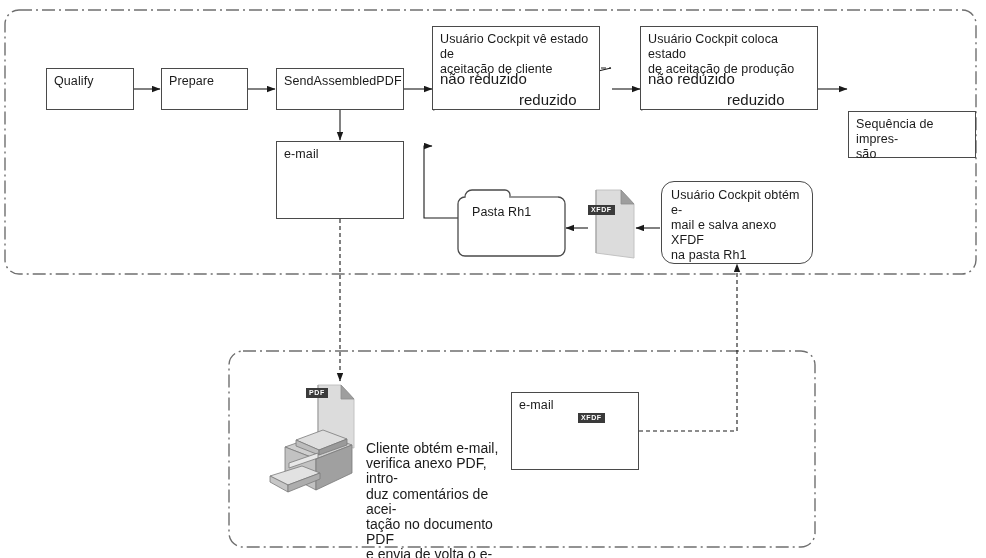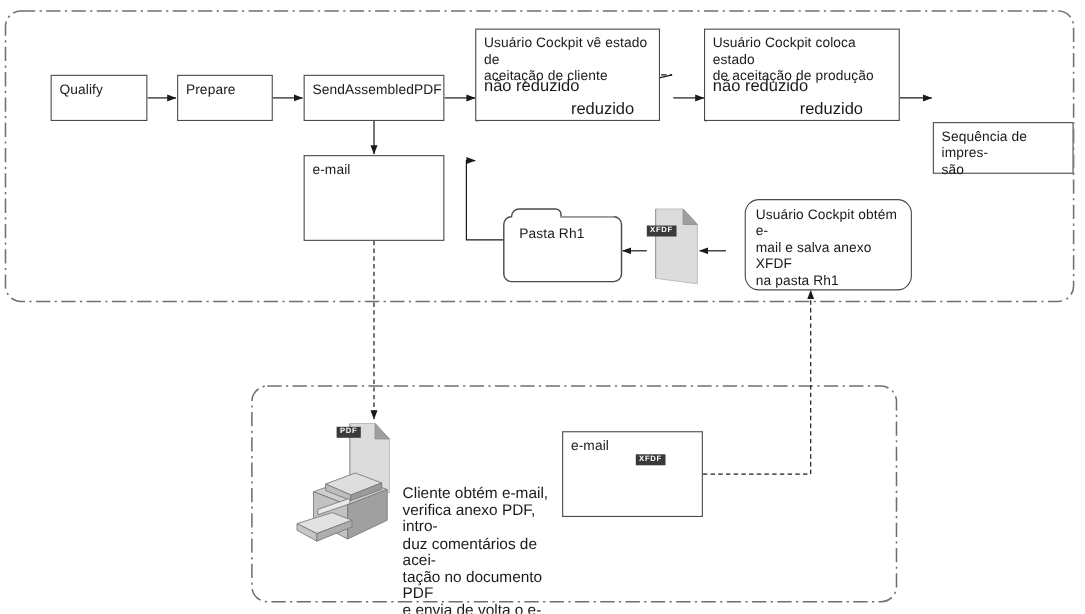--- a/index.html
+++ b/index.html
@@ -5,21 +5,21 @@
   html,body{margin:0;padding:0;background:#ffffff;}
   body{width:986px;height:558px;position:relative;overflow:hidden;
        font-family:"Liberation Sans","DejaVu Sans",sans-serif;color:#1a1a1a;}
   #stage{position:absolute;left:0;top:0;width:986px;height:558px;}
   #svg-layer{position:absolute;left:0;top:0;width:986px;height:558px;}
 
   .node{position:absolute;box-sizing:border-box;background:#fff;}
   .box{border:1px solid #4a4a4a;}
   .box-label{position:absolute;left:7px;top:5px;font-size:12.5px;line-height:15px;
              letter-spacing:0.1px;white-space:pre-line;}
-  .rounded{border:1.4px solid #4a4a4a;border-radius:13px;background:#fff;margin-left:16px;}
+  .rounded{border:1.4px solid #4a4a4a;border-radius:13px;background:#fff;}
   .rounded .box-label{left:9px;top:6px;}
   .dec-label{position:absolute;font-size:15px;line-height:15px;}
 
   .caption{position:absolute;font-size:14px;line-height:15.2px;white-space:pre-line;}
   .doc-tag{position:absolute;font-size:7px;font-weight:bold;color:#fff;background:#3a3a3a;
            padding:1px 3px 1px 3px;letter-spacing:0.6px;line-height:8px;}
 </style>
 </head>
 <body>
 

